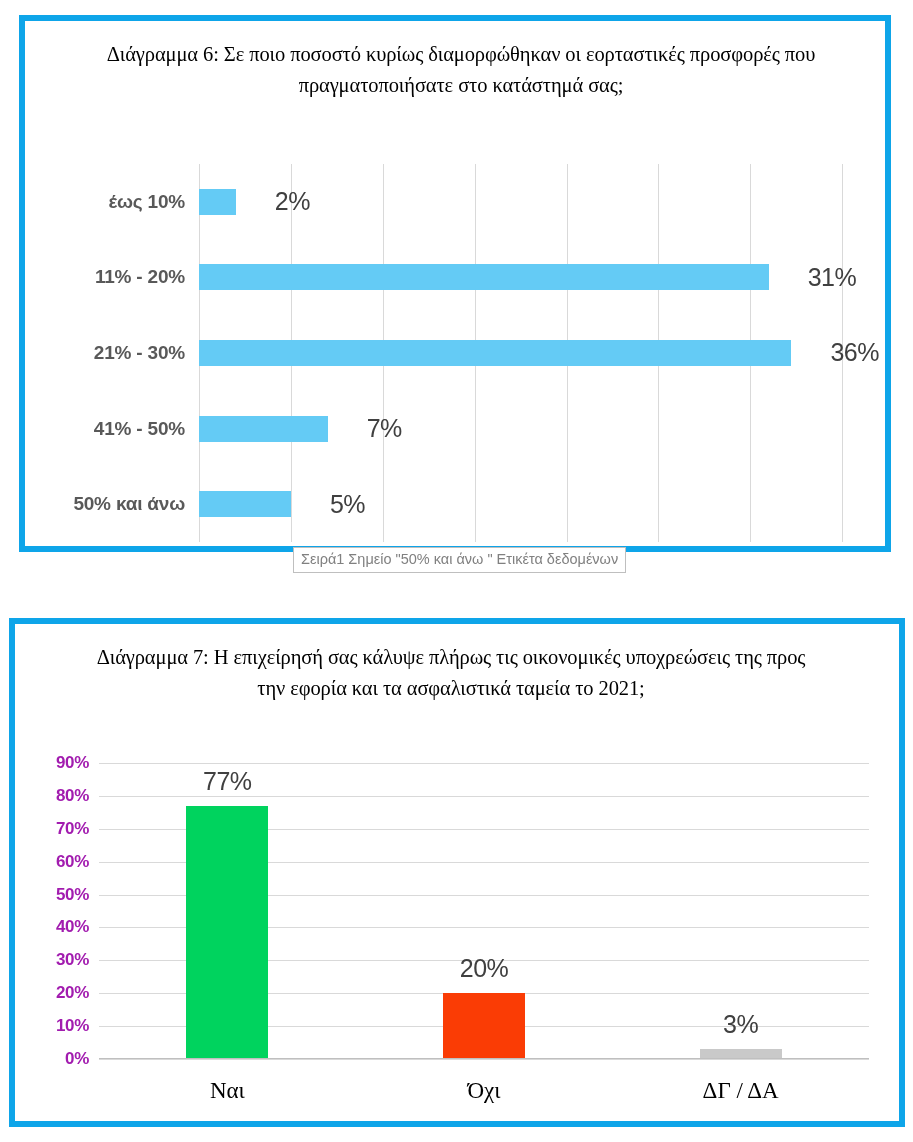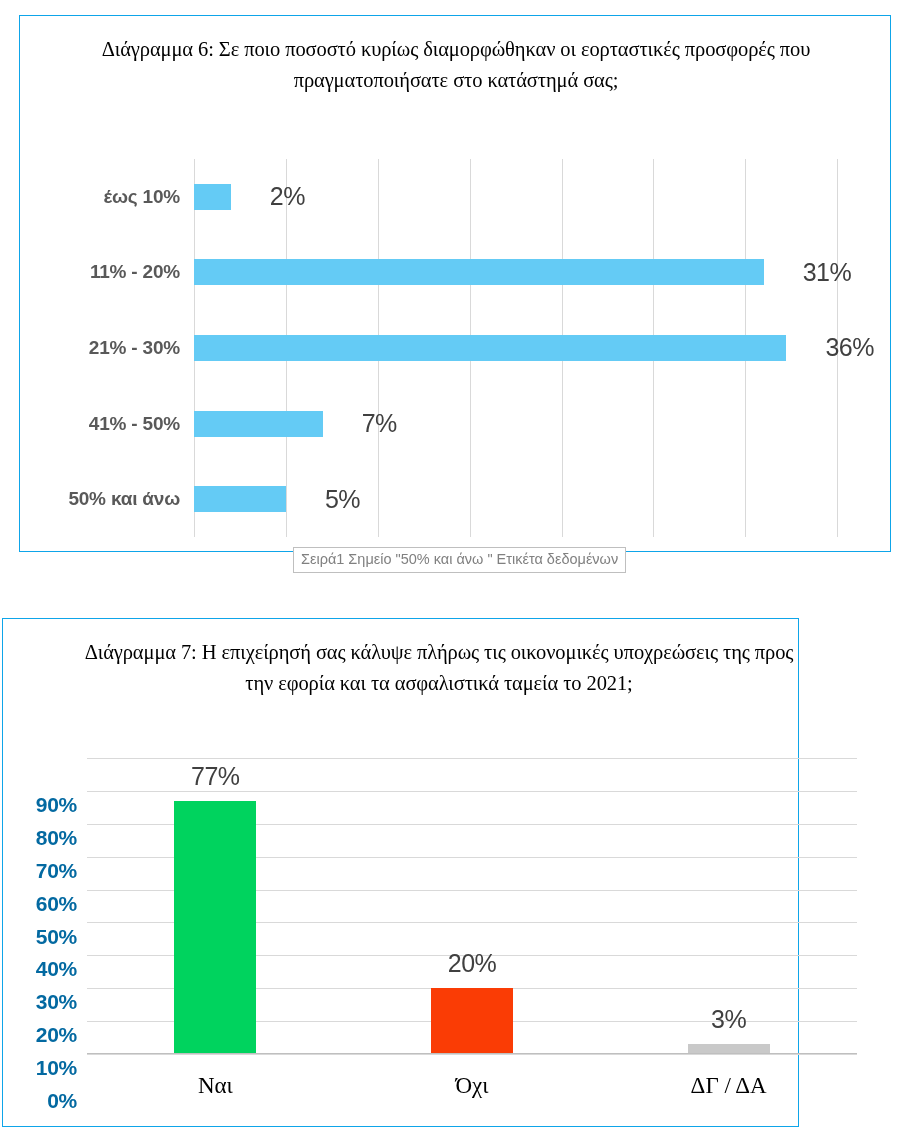--- a/index.html
+++ b/index.html
@@ -12,21 +12,21 @@
     height: 1142px;
     font-family: "Liberation Sans", sans-serif;
     position: relative;
     overflow: hidden;
   }
 
   
   .chart-frame {
     position: absolute;
     background: #ffffff;
-    border: 1px solid #0ea5e9;
+    border: 6px solid #0ea5e9;
     box-sizing: border-box;
   }
 
   .chart-title {
     text-align: center;
     color: #000000;
     font-family: "Liberation Serif", serif;
     font-size: 20.5px;
     line-height: 31px;
     font-weight: 400;
@@ -113,23 +113,23 @@
     border: 1px solid #bfbfbf;
     color: #808080;
     font-size: 14.5px;
     font-family: "Liberation Sans", sans-serif;
     white-space: nowrap;
     line-height: 17px;
   }
 
   
   #chart7 {
-    left: 2px;
+    left: 9px;
     top: 618px;
-    width: 797px;
+    width: 896px;
     height: 509px;
   }
   #chart7 .chart-title {
     position: absolute;
     left: 70px;
     top: 18px;
     width: 732px;
   }
 
   .v-plot {
@@ -154,27 +154,26 @@
   .v-ticks {
     position: absolute;
     inset: 0;
     pointer-events: none;
   }
   .v-tick {
     position: absolute;
     right: 100%;
     margin-right: 10px;
     transform: translateY(-50%);
-    color: #0369a1;
-    font-size: 21px;
+    color: #a21caf;
+    font-size: 17px;
     font-weight: bold;
     white-space: nowrap;
     font-family: "Liberation Sans", sans-serif;
     letter-spacing: -0.3px;
-    margin-top: 47px;
   }
   .v-cols {
     position: absolute;
     inset: 0;
     display: flex;
   }
   .v-col {
     flex: 1 1 0;
     position: relative;
     display: flex;

